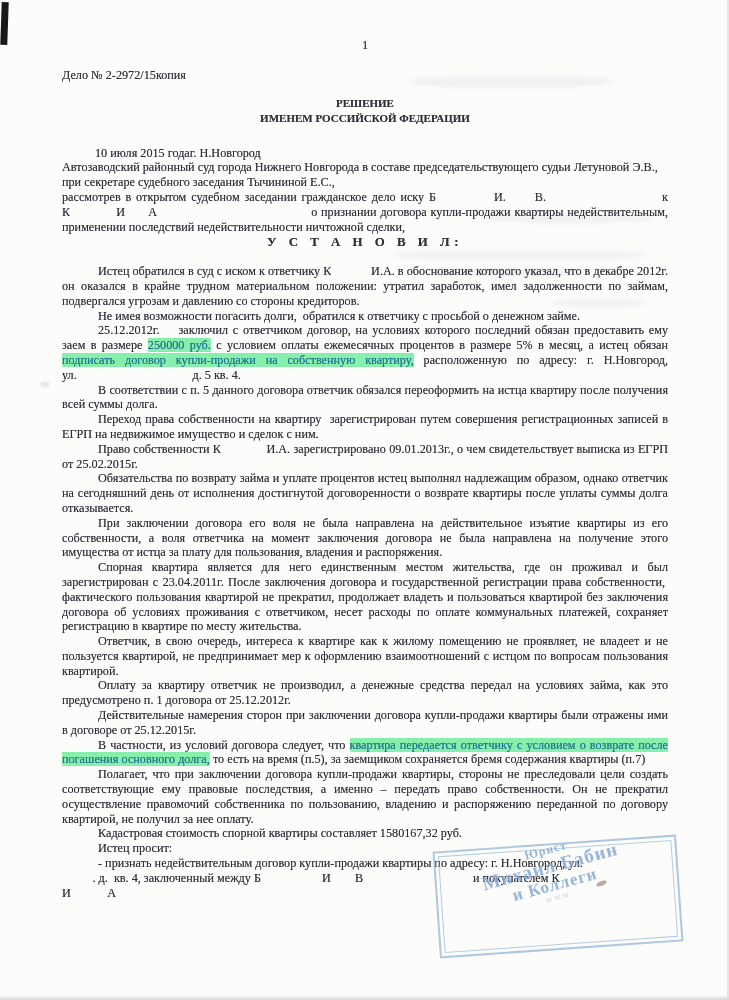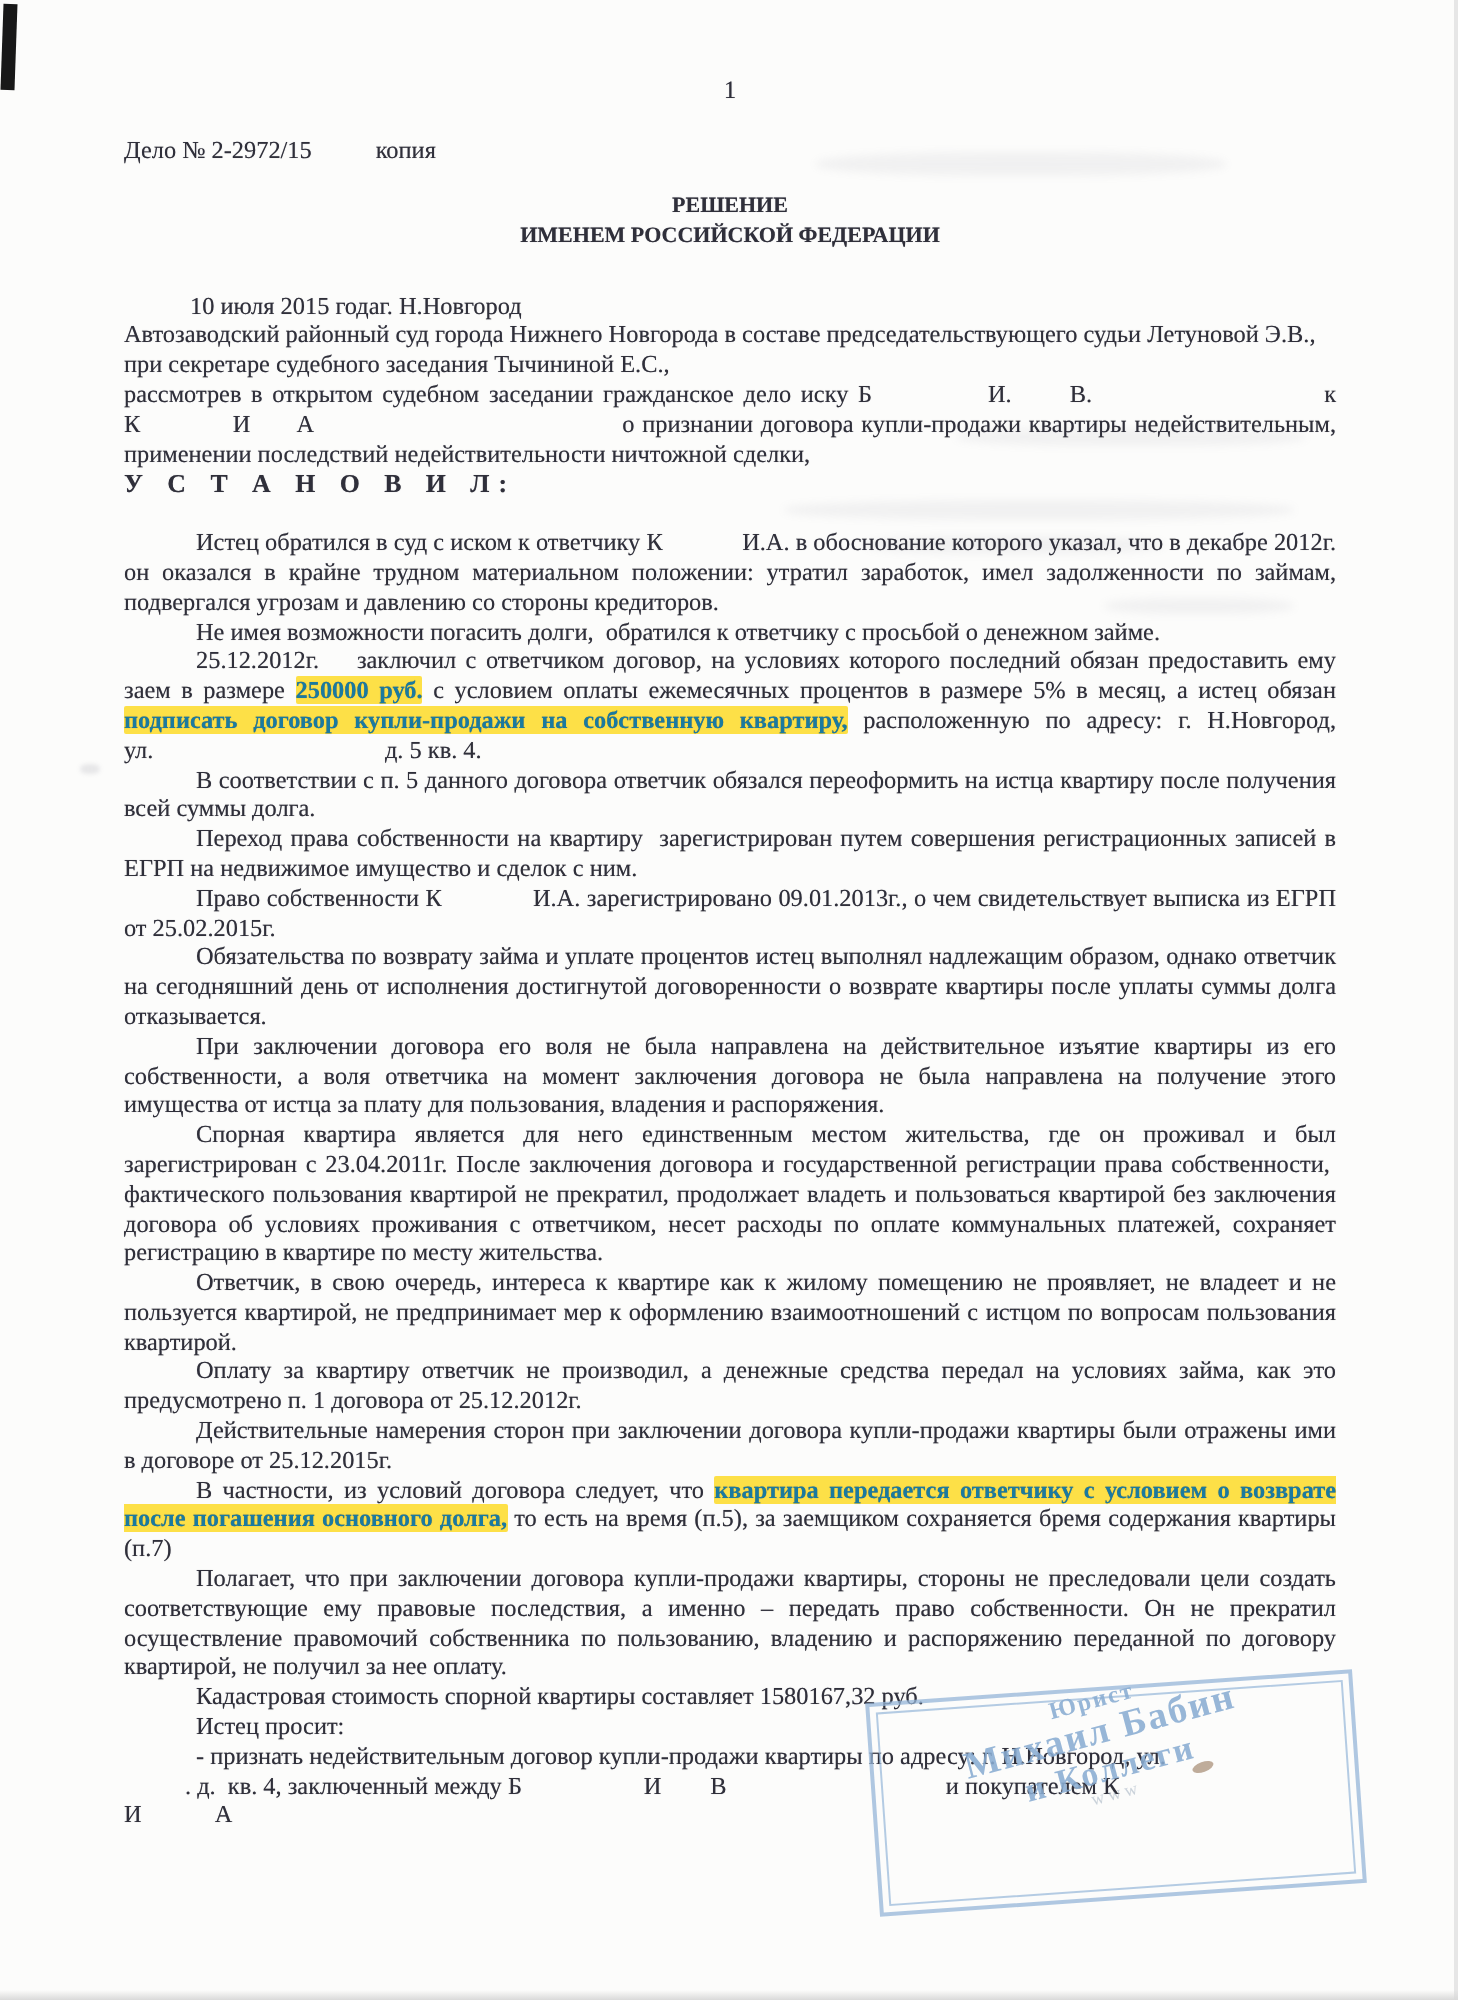--- a/index.html
+++ b/index.html
@@ -10,31 +10,31 @@
     color:#2f2f3a;
   }
   .content{
     position:absolute;left:62px;top:38px;width:606px;
     font-size:12.2px;line-height:14.8px;
     text-shadow:0 0 0.35px rgba(47,47,58,0.55);
   }
   .pageno{text-align:center;font-size:12.5px;}
   .hdr-row{display:flex;justify-content:flex-start;}
   .case-row{margin-top:15px;}
-  .copy-label{padding-right:111px;margin-left:32px;}
+  .copy-label{padding-right:111px;}
   .title-block{text-align:center;font-weight:bold;font-size:11px;line-height:15px;margin-top:13px;}
   .date-row{margin-top:20px;}
   .date-label{padding-left:33px;}
   .city-label{padding-right:100px;}
   .docbody{}
   .para{margin:0;text-align:justify;}
   .para.indent{text-indent:36px;}
-  .para.center{text-align:left;text-indent:0;}
+  .para.center{text-align:center;text-indent:0;}
   .para.heading{letter-spacing:4.5px;font-weight:bold;font-size:12.9px;margin:1px 0 14px 0;}
-  .hl{background:#fde047;color:#1a7aa0;border-radius:1px;font-weight:bold;}
+  .hl{background:#86efac;color:#1a7aa0;border-radius:1px;}
   
   .stamp{
     position:absolute;left:436px;top:843px;width:240px;height:103px;
     transform:rotate(-4deg);
     border:2px solid rgba(150,182,216,0.75);
     pointer-events:none;
   }
   .stamp-inner{position:absolute;left:3px;top:3px;right:3px;bottom:3px;border:1.5px solid rgba(150,182,216,0.7);}
   .stamp-text{
     position:absolute;left:8px;top:-2px;width:215px;

